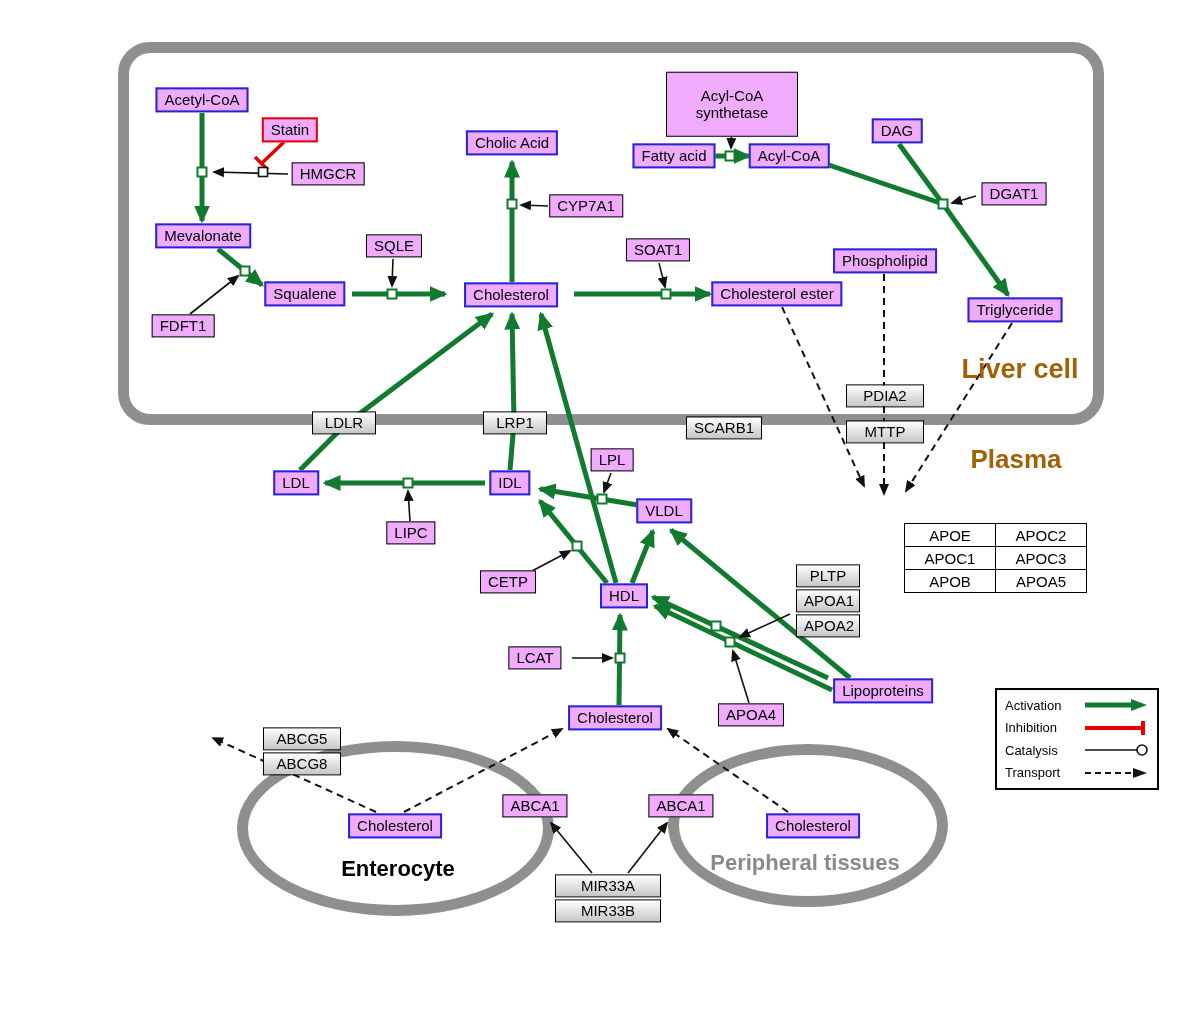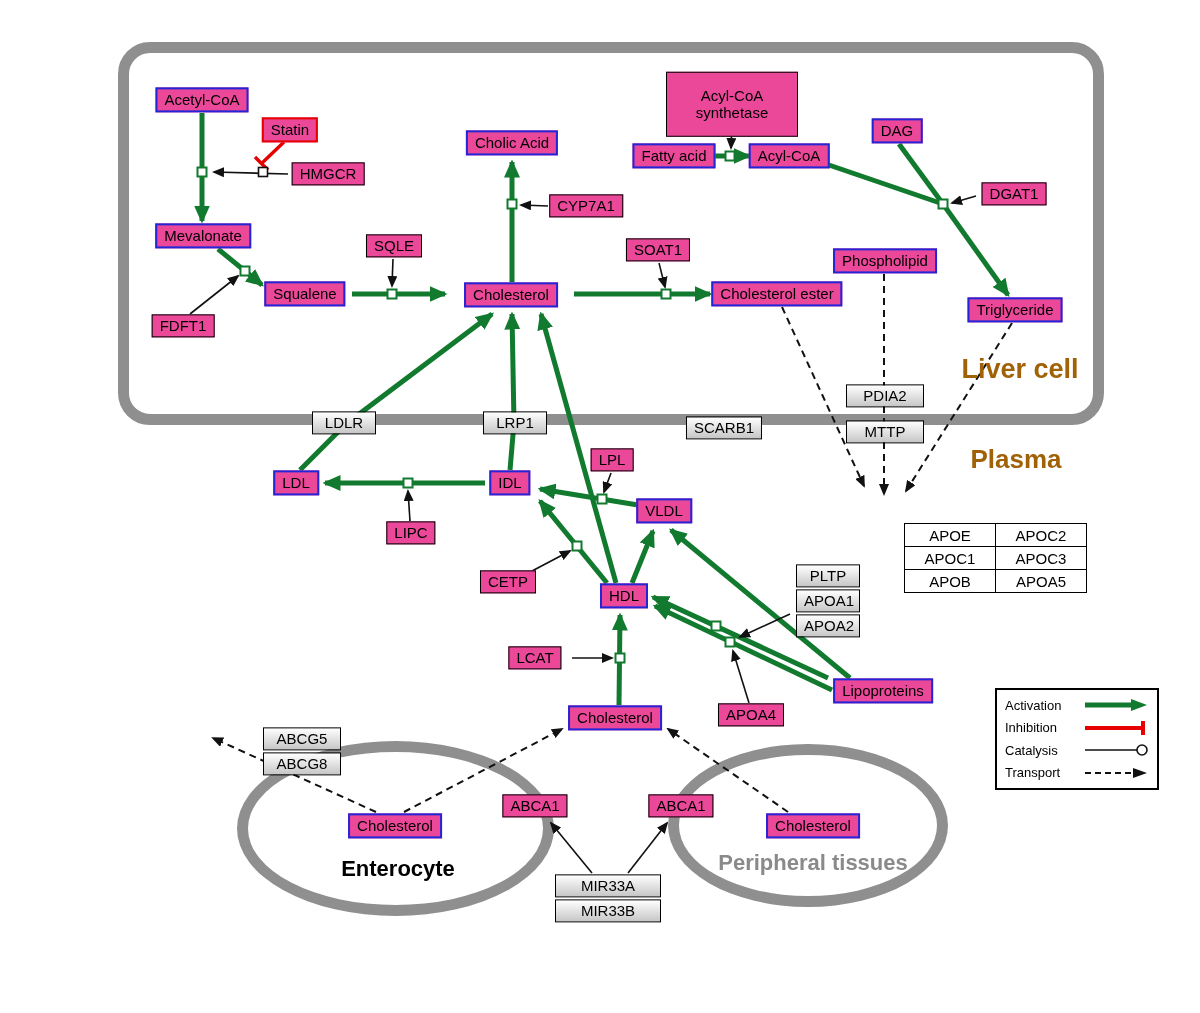--- a/index.html
+++ b/index.html
@@ -12,24 +12,24 @@
   .liver-membrane{left:118px;top:42px;width:986px;height:383px;border-radius:32px;}
   .enterocyte-membrane{left:237px;top:741px;width:317px;height:175px;border-radius:50%;}
   .peripheral-membrane{left:668px;top:744px;width:280px;height:163px;border-radius:50%;}
   
   svg.edges{position:absolute;left:0;top:0;z-index:1;}
   
   .comp-label{position:absolute;transform:translate(-50%,-50%);font-weight:bold;color:#a16207;z-index:2;white-space:nowrap;}
   .liver-label{font-size:27px;}
   .plasma-label{font-size:26px;}
   .enterocyte-label{font-size:22px;color:#000000;}
-  .peripheral-label{font-size:22px;color:#8a8a8a;margin-left:8px;}
+  .peripheral-label{font-size:22px;color:#8a8a8a;}
   
   .node{
-    position:absolute;transform:translate(-50%,-50%);background:#ec4899;
+    position:absolute;transform:translate(-50%,-50%);background:#f0abfc;
     border:1.6px solid #000;padding:2px 7px;font-size:15px;line-height:1.15;
     white-space:nowrap;text-align:center;box-sizing:border-box;z-index:3;color:#000;
   }
   .metab{border:2.6px solid #2525d8;}
   .statin-box{border:2.6px solid #e60000;}
   .grad{background:linear-gradient(#ffffff 0%,#c6c6c6 100%);}
   .wrap{white-space:normal;width:132px;padding:14px 4px;}
   .w78{width:78px;}
   .w80{width:64px;}
   .w106{width:106px;}

